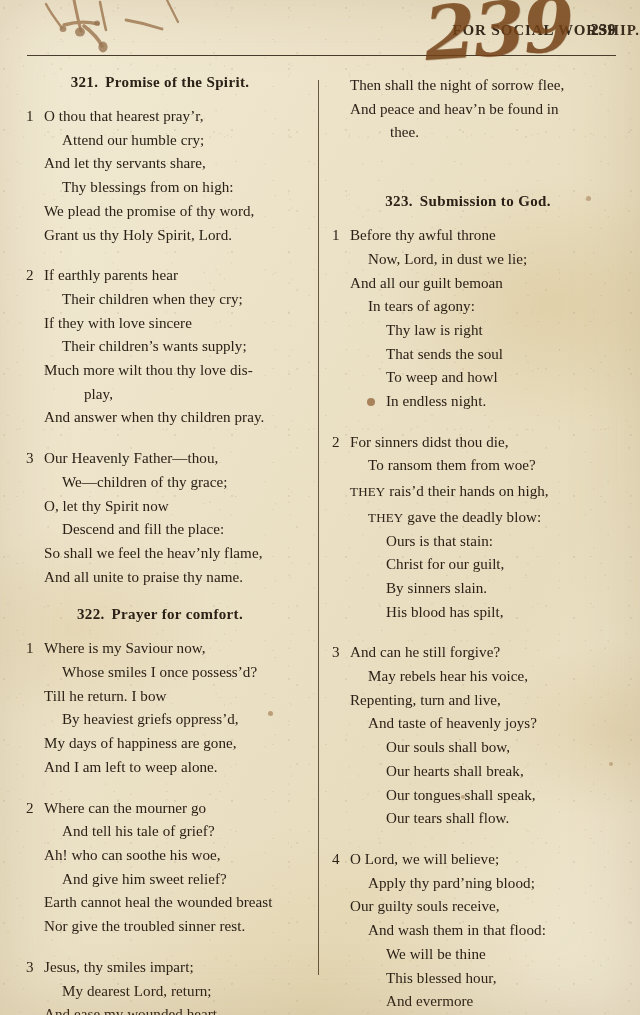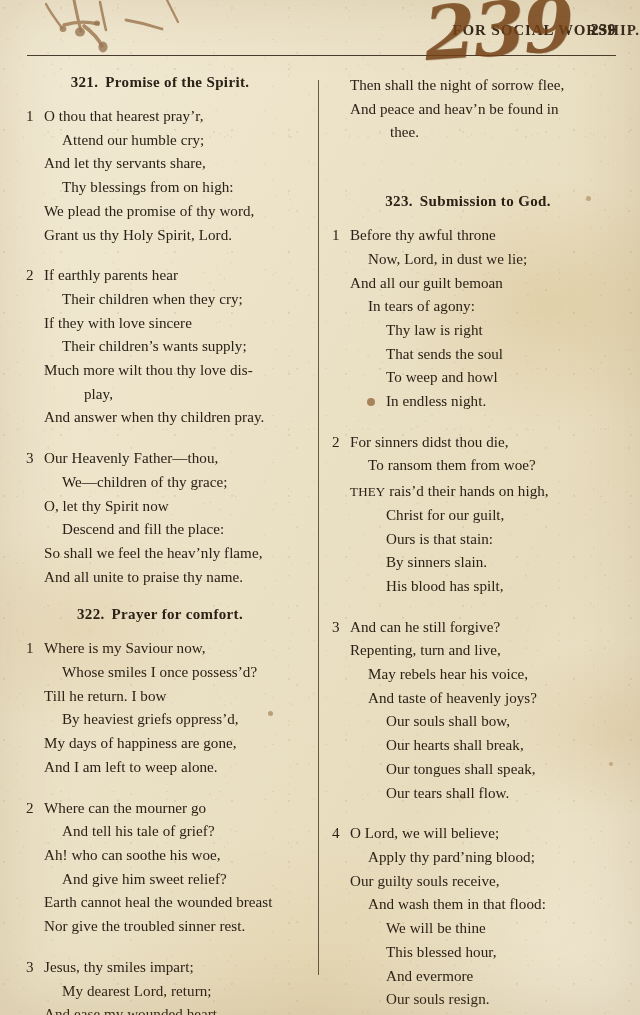--- a/index.html
+++ b/index.html
@@ -298,29 +298,30 @@
           <div class="line i1">In tears of agony:</div>
           <div class="line i2">Thy law is right</div>
           <div class="line i2">That sends the soul</div>
           <div class="line i2">To weep and howl</div>
           <div class="line i2">In endless night.</div>
         </div>
         <div class="stanza">
           <div class="line i0"><span class="vnum">2</span>For sinners didst thou die,</div>
           <div class="line i1">To ransom them from woe?</div>
           <div class="line i0"><span class="sc">They</span> rais’d their hands on high,</div>
+          <div class="line i1"><span class="sc">They</span> gave the deadly blow:</div>
+          <div class="line i2">Ours is that stain:</div>
           <div class="line i2">Christ for our guilt,</div>
-          <div class="line i2">Ours is that stain:</div>
           <div class="line i2">By sinners slain.</div>
           <div class="line i2">His blood has spilt,</div>
         </div>
         <div class="stanza">
           <div class="line i0"><span class="vnum">3</span>And can he still forgive?</div>
+          <div class="line i1">May rebels hear his voice,</div>
           <div class="line i0">Repenting, turn and live,</div>
-          <div class="line i1">May rebels hear his voice,</div>
           <div class="line i1">And taste of heavenly joys?</div>
           <div class="line i2">Our  souls shall bow,</div>
           <div class="line i2">Our hearts shall break,</div>
           <div class="line i2">Our tongues shall speak,</div>
           <div class="line i2">Our tears shall flow.</div>
         </div>
         <div class="stanza">
           <div class="line i0"><span class="vnum">4</span>O Lord, we will believe;</div>
           <div class="line i1">Apply thy pard’ning blood;</div>
           <div class="line i0">Our guilty souls receive,</div>

